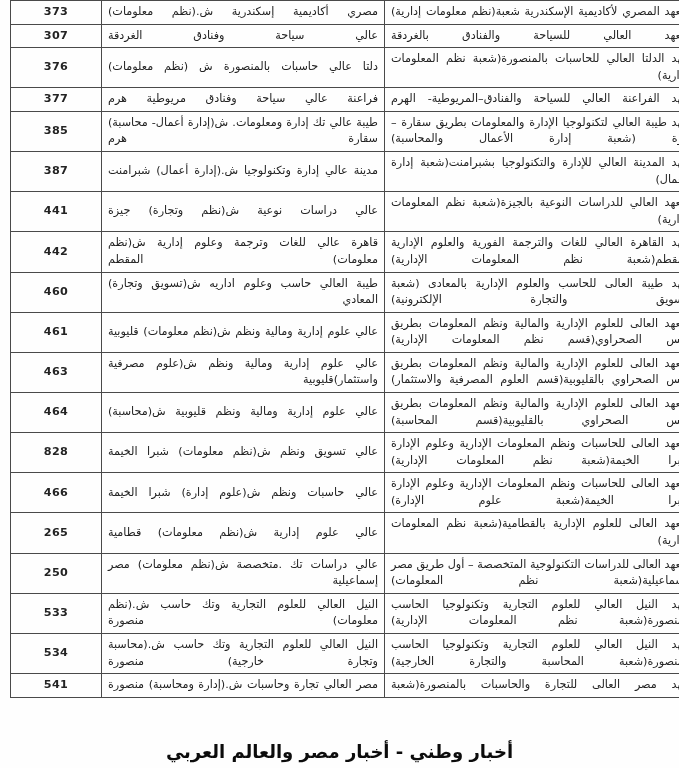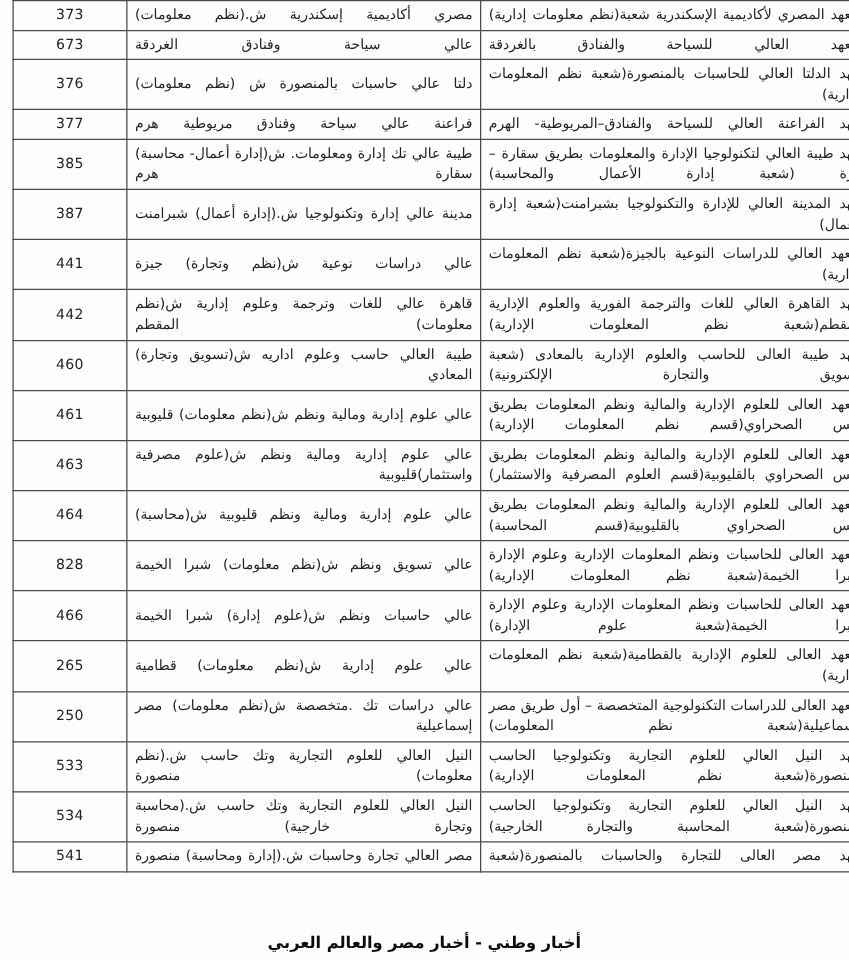--- a/index.html
+++ b/index.html
@@ -53,42 +53,42 @@
     width: 270px;
     text-align: justify;
     text-align-last: justify;
     direction: rtl;
     margin-top: 20px;
   }
   td.col-code {
     width: 78px;
     text-align: right;
     text-align-last: center;
-    font-weight: normal;
+    font-weight: bold;
     font-size: 15px;
     letter-spacing: 0.3px;
     direction: ltr;
     color: #111111;
   }
 
   
   #watermark-footer {
     position: absolute;
     left: 0;
     right: 0;
     bottom: 6px;
     text-align: center;
     direction: rtl;
     pointer-events: none;
   }
   #watermark-text {
     display: inline-block;
     font-family: "DejaVu Sans", "Liberation Sans", sans-serif;
     font-weight: bold;
-    font-size: 13px;
+    font-size: 18px;
     color: #0c0c0c;
     letter-spacing: 0px;
     white-space: nowrap;
     text-shadow: 0 0 1px rgba(255,255,255,0.9);
   }
 </style>
 </head>
 <body>
 
 <div id="scan-page">
@@ -96,21 +96,21 @@
   <table id="institutes-table">
     <tbody>
         <tr>
           <td class="col-fullname">المعهد المصري لأكاديمية الإسكندرية شعبة(نظم معلومات إدارية)</td>
           <td class="col-shortname">مصري أكاديمية إسكندرية ش.(نظم معلومات)</td>
           <td class="col-code">373</td>
         </tr>
         <tr>
           <td class="col-fullname">المعهد العالي للسياحة والفنادق بالغردقة</td>
           <td class="col-shortname">عالي سياحة وفنادق الغردقة</td>
-          <td class="col-code">673</td>
+          <td class="col-code">307</td>
         </tr>
         <tr>
           <td class="col-fullname">معهد الدلتا العالي للحاسبات بالمنصورة(شعبة نظم المعلومات الإدارية)</td>
           <td class="col-shortname">دلتا عالي حاسبات بالمنصورة ش (نظم معلومات)</td>
           <td class="col-code">376</td>
         </tr>
         <tr>
           <td class="col-fullname">معهد الفراعنة العالي للسياحة والفنادق–المريوطية- الهرم</td>
           <td class="col-shortname">فراعنة عالي سياحة وفنادق مريوطية هرم</td>
           <td class="col-code">377</td>

